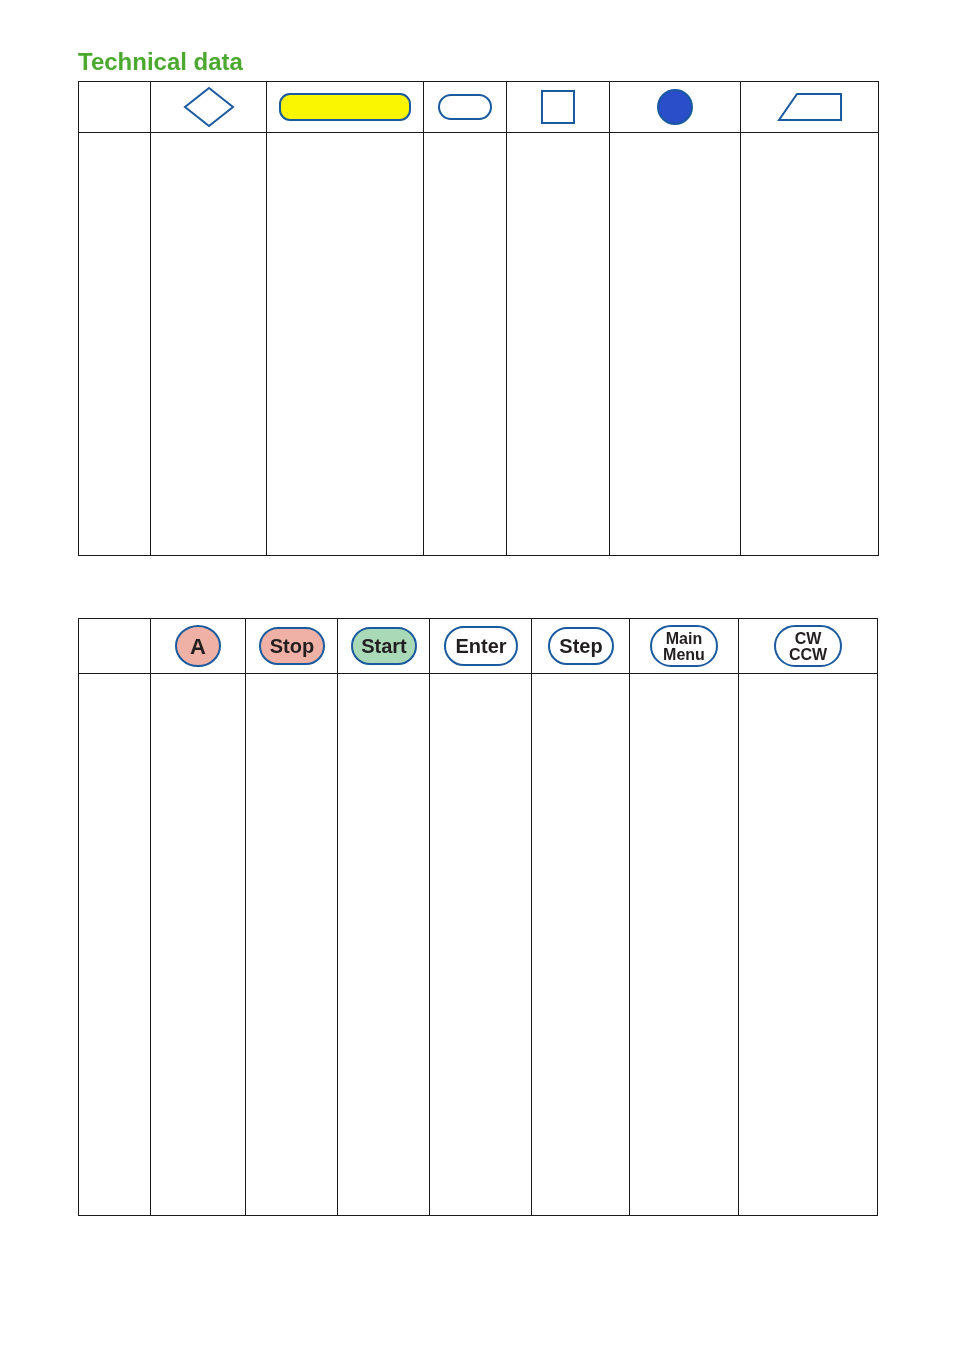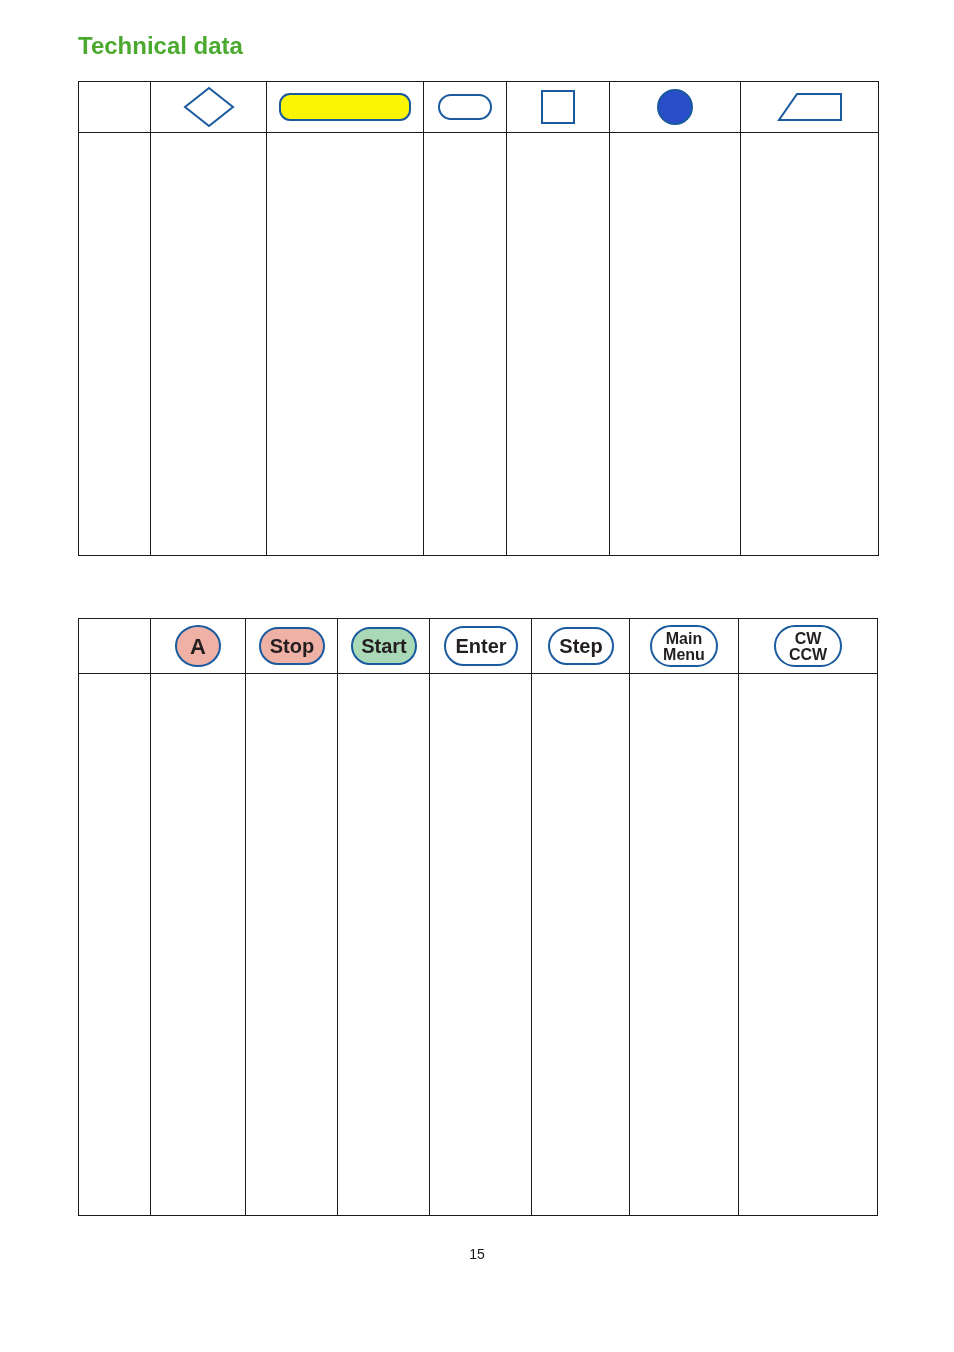--- a/index.html
+++ b/index.html
@@ -12,21 +12,21 @@
   }
   .page {
     position: relative;
     width: 954px;
     height: 1352px;
     box-sizing: border-box;
   }
   .heading {
     position: absolute;
     left: 78px;
-    top: 32px;
+    top: 48px;
     font-size: 24px;
     font-weight: 700;
     color: #4aa92e;
   }
   .page-number {
     position: absolute;
     left: 0;
     width: 954px;
     text-align: center;
     top: 1246px;
@@ -183,14 +183,13 @@
       <td></td>
       <td></td>
       <td></td>
       <td></td>
       <td></td>
       <td></td>
     </tr>
   </tbody>
     </table>
 
-  <div class="page-number">15</div>
 </div>
 
 </body></html>

